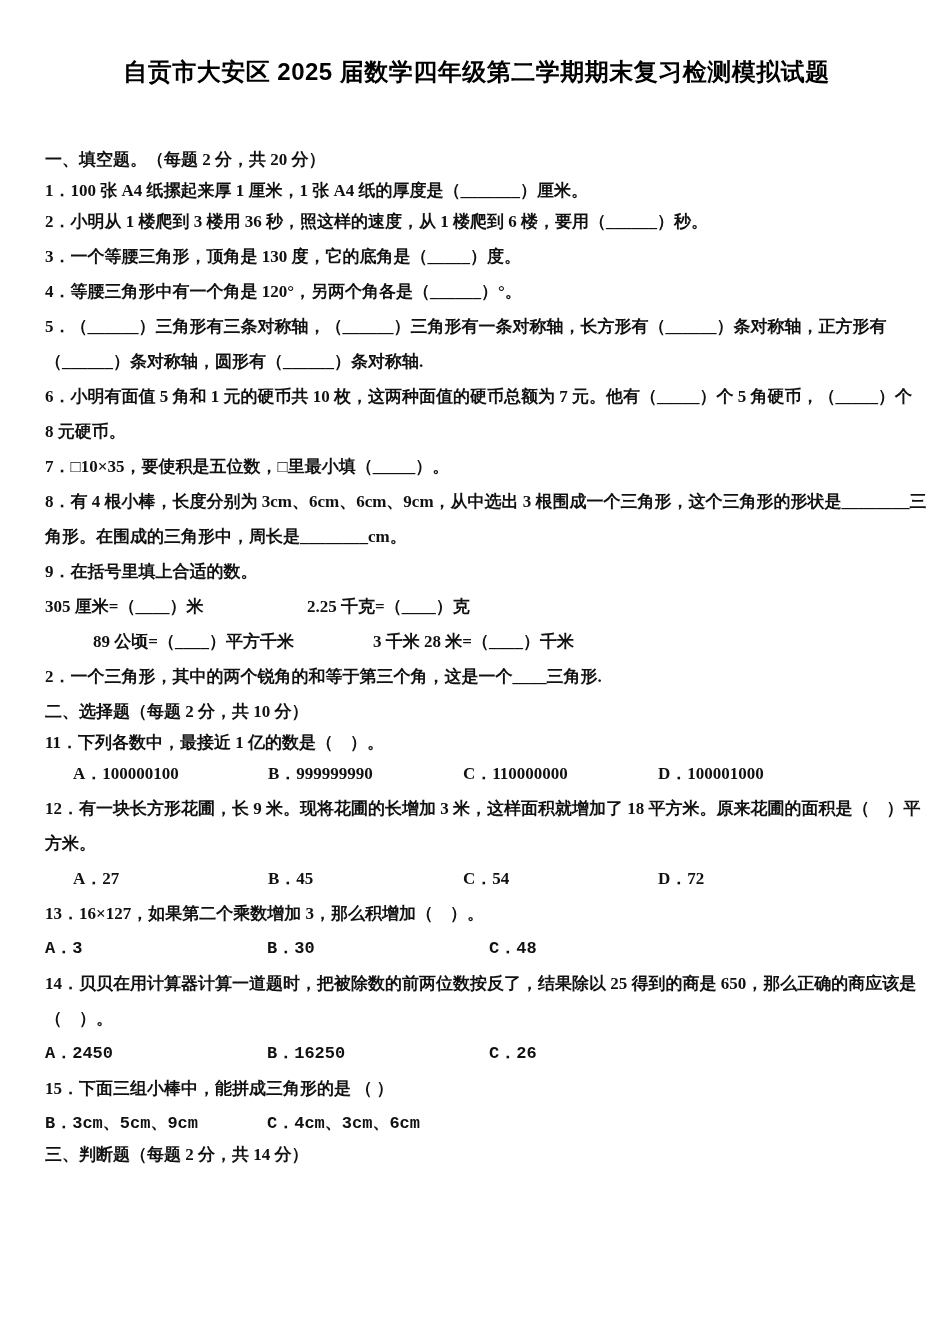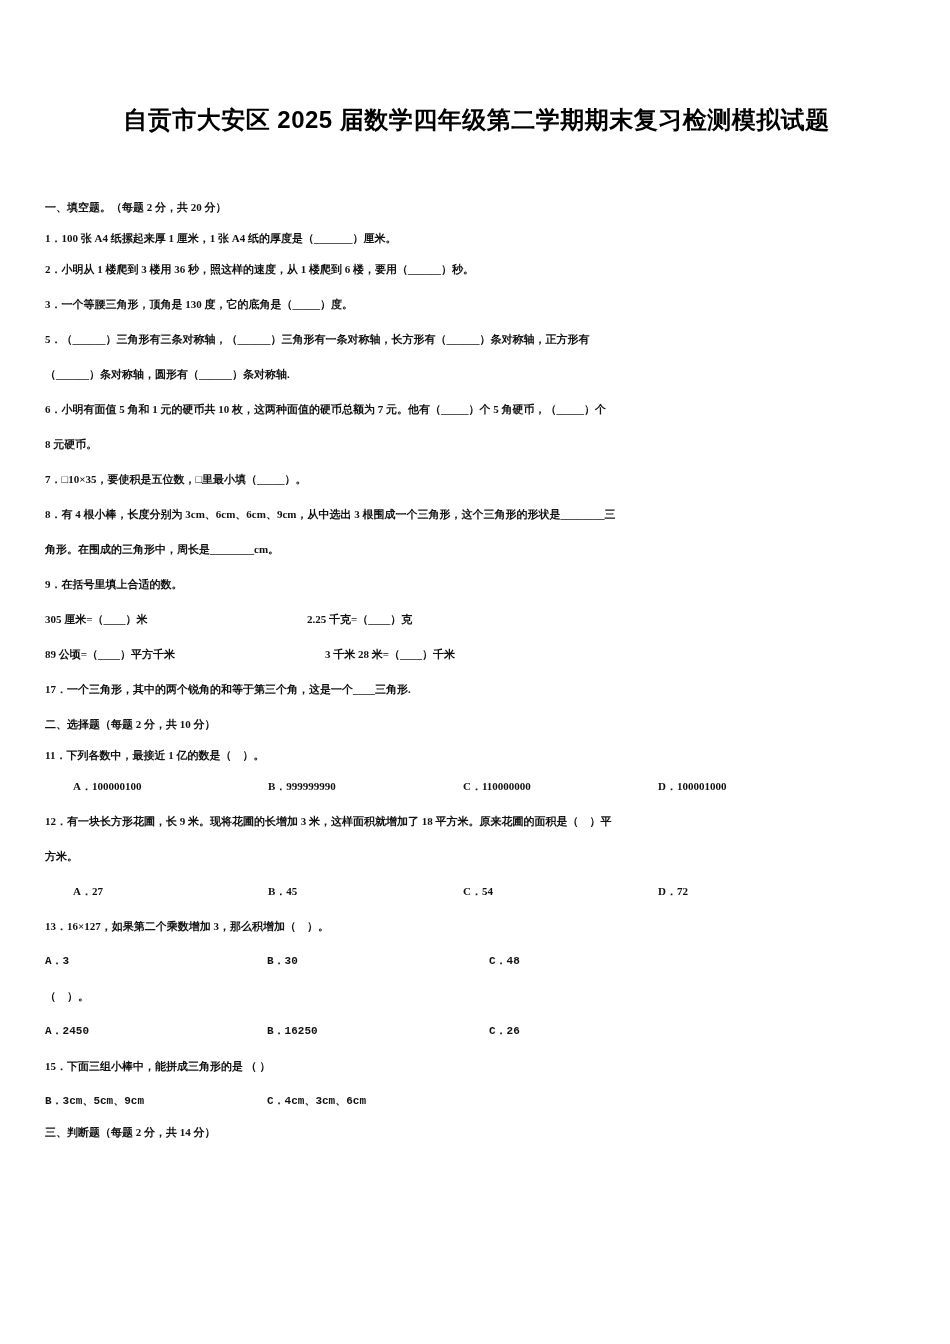--- a/index.html
+++ b/index.html
@@ -14,33 +14,33 @@
     color: #000000;
   }
   .page {
     width: 950px;
     height: 1344px;
     box-sizing: border-box;
     padding: 0 42px 0 45px;
     background: #ffffff;
   }
   .title {
-    padding-top: 106px;
+    padding-top: 58px;
     text-align: center;
     font-family: "Liberation Sans", sans-serif;
     font-size: 24px;
     font-weight: bold;
     line-height: 28px;
     letter-spacing: 0.5px;
     white-space: pre;
   }
   .content {
     margin-top: 56px;
     font-family: "Liberation Serif", serif;
-    font-size: 11px;
+    font-size: 17px;
     font-weight: bold;
     color: #111111;
   }
   .line {
     height: 35px;
     line-height: 35px;
     white-space: pre;
   }
   .line.tight {
     height: 27px;
@@ -49,54 +49,55 @@
   .cols {
     display: flex;
   }
   .cols > span {
     white-space: pre;
     display: inline-block;
   }
   .opts4 > span { width: 167px; margin-left: 28px; }
   .opts3 > span { width: 222px; font-family: Liberation Mono, monospace; }
   .uc-a > span:first-child { width: 262px; }
-  .uc-b > span:first-child { width: 280px; }
+  .uc-b > span:first-child { width: 280px; margin-left: 48px; }
 </style>
 </head>
 <body>
 
 <div class="page">
 
   <div class="title">自贡市大安区 2025 届数学四年级第二学期期末复习检测模拟试题</div>
 
   <div class="content">
 
     <div class="line">一、填空题。（每题 2 分，共 20 分）</div>
     <div class="line tight">1．100 张 A4 纸摞起来厚 1 厘米，1 张 A4 纸的厚度是（_______）厘米。</div>
     <div class="line">2．小明从 1 楼爬到 3 楼用 36 秒，照这样的速度，从 1 楼爬到 6 楼，要用（______）秒。</div>
     <div class="line">3．一个等腰三角形，顶角是 130 度，它的底角是（_____）度。</div>
+    <div class="line">4．等腰三角形中有一个角是 120°，另两个角各是（______）°。</div>
     <div class="line">5．（______）三角形有三条对称轴，（______）三角形有一条对称轴，长方形有（______）条对称轴，正方形有</div>
     <div class="line">（______）条对称轴，圆形有（______）条对称轴.</div>
     <div class="line">6．小明有面值 5 角和 1 元的硬币共 10 枚，这两种面值的硬币总额为 7 元。他有（_____）个 5 角硬币，（_____）个</div>
     <div class="line">8 元硬币。</div>
     <div class="line">7．□10×35，要使积是五位数，□里最小填（_____）。</div>
     <div class="line">8．有 4 根小棒，长度分别为 3cm、6cm、6cm、9cm，从中选出 3 根围成一个三角形，这个三角形的形状是________三</div>
     <div class="line">角形。在围成的三角形中，周长是________cm。</div>
     <div class="line">9．在括号里填上合适的数。</div>
 
     <div class="line cols uc-a">
       <span>305 厘米=（____）米</span>
       <span>2.25 千克=（____）克</span>
     </div>
     <div class="line cols uc-b">
       <span>89 公顷=（____）平方千米</span>
       <span>3 千米 28 米=（____）千米</span>
     </div>
 
-    <div class="line">17．一个三角形，其中的两个锐角的和等于第三个角，这是一个____三角形.</div>
+    <div class="line">2．一个三角形，其中的两个锐角的和等于第三个角，这是一个____三角形.</div>
     <div class="line">二、选择题（每题 2 分，共 10 分）</div>
     <div class="line tight">11．下列各数中，最接近 1 亿的数是（　）。</div>
 
     <div class="line cols opts4">
       <span>A．100000100</span>
       <span>B．999999990</span>
       <span>C．110000000</span>
       <span>D．100001000</span>
     </div>
 
@@ -111,20 +112,21 @@
     </div>
 
     <div class="line">13．16×127，如果第二个乘数增加 3，那么积增加（　）。</div>
 
     <div class="line cols opts3">
       <span>A．3</span>
       <span>B．30</span>
       <span>C．48</span>
     </div>
 
+    <div class="line">14．贝贝在用计算器计算一道题时，把被除数的前两位数按反了，结果除以 25 得到的商是 650，那么正确的商应该是</div>
     <div class="line">（　）。</div>
 
     <div class="line cols opts3">
       <span>A．2450</span>
       <span>B．16250</span>
       <span>C．26</span>
     </div>
 
     <div class="line">15．下面三组小棒中，能拼成三角形的是 （ ）</div>
 

